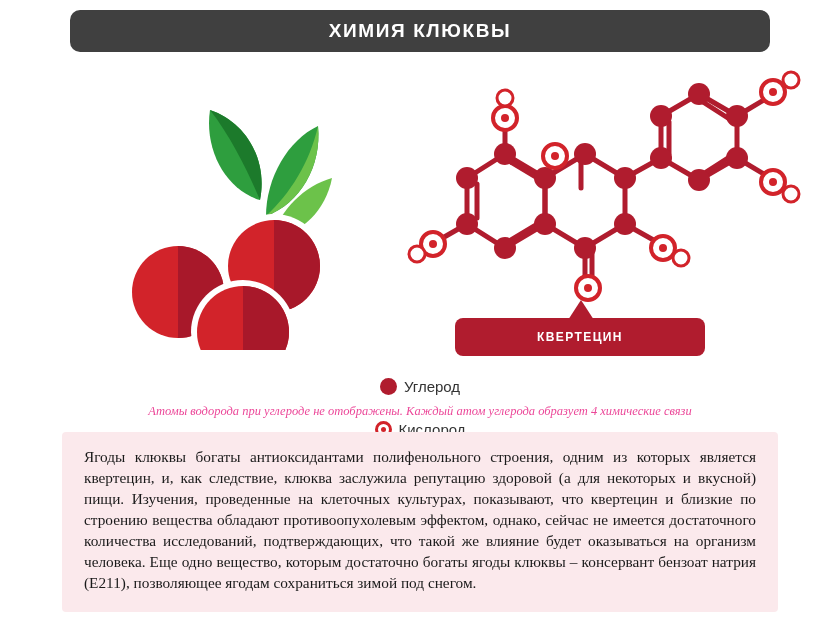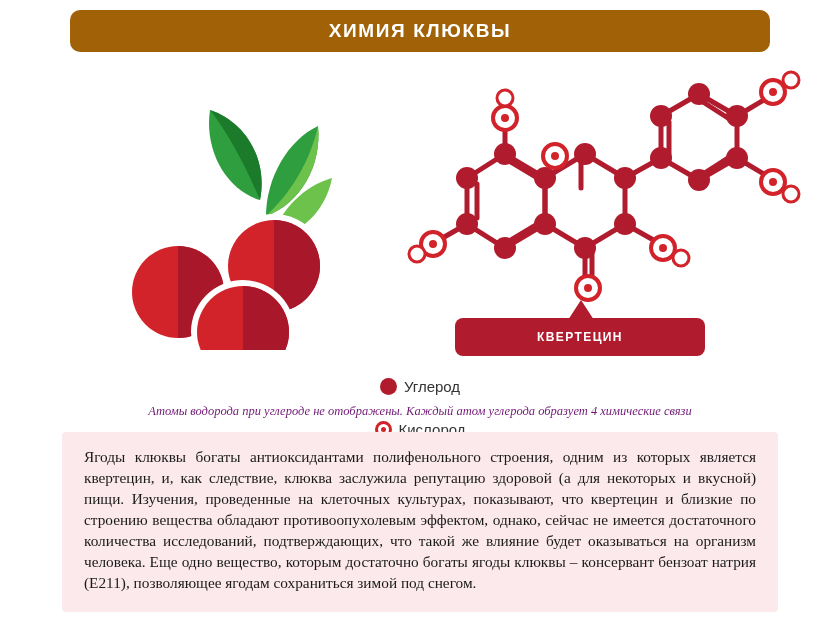--- a/index.html
+++ b/index.html
@@ -8,21 +8,21 @@
     background:#ffffff;
     font-family:"Liberation Sans", sans-serif;
     position:relative;
     overflow:hidden;
   }
   
   #header-banner{
     position:absolute;
     left:70px;top:10px;
     width:700px;height:42px;
-    background:#a16207;
+    background:#404040;
     border-radius:10px;
     display:flex;align-items:center;justify-content:center;
   }
   #header-title{
     color:#ffffff;
     font-size:19px;
     font-weight:bold;
     letter-spacing:1.6px;
     text-transform:uppercase;
   }
@@ -88,21 +88,21 @@
     box-sizing:border-box;display:inline-block;
   }
   
   #footnote{
     position:absolute;
     left:0;top:404px;width:840px;
     text-align:center;
     font-family:"Liberation Serif", serif;
     font-style:italic;
     font-size:12.5px;
-    color:#701a75;
+    color:#ec4899;
   }
   
   #description-box{
     position:absolute;
     left:62px;top:432px;
     width:716px;height:180px;
     background:#fbe9ec;
     border-radius:4px;
     padding:14px 22px;
     box-sizing:border-box;

